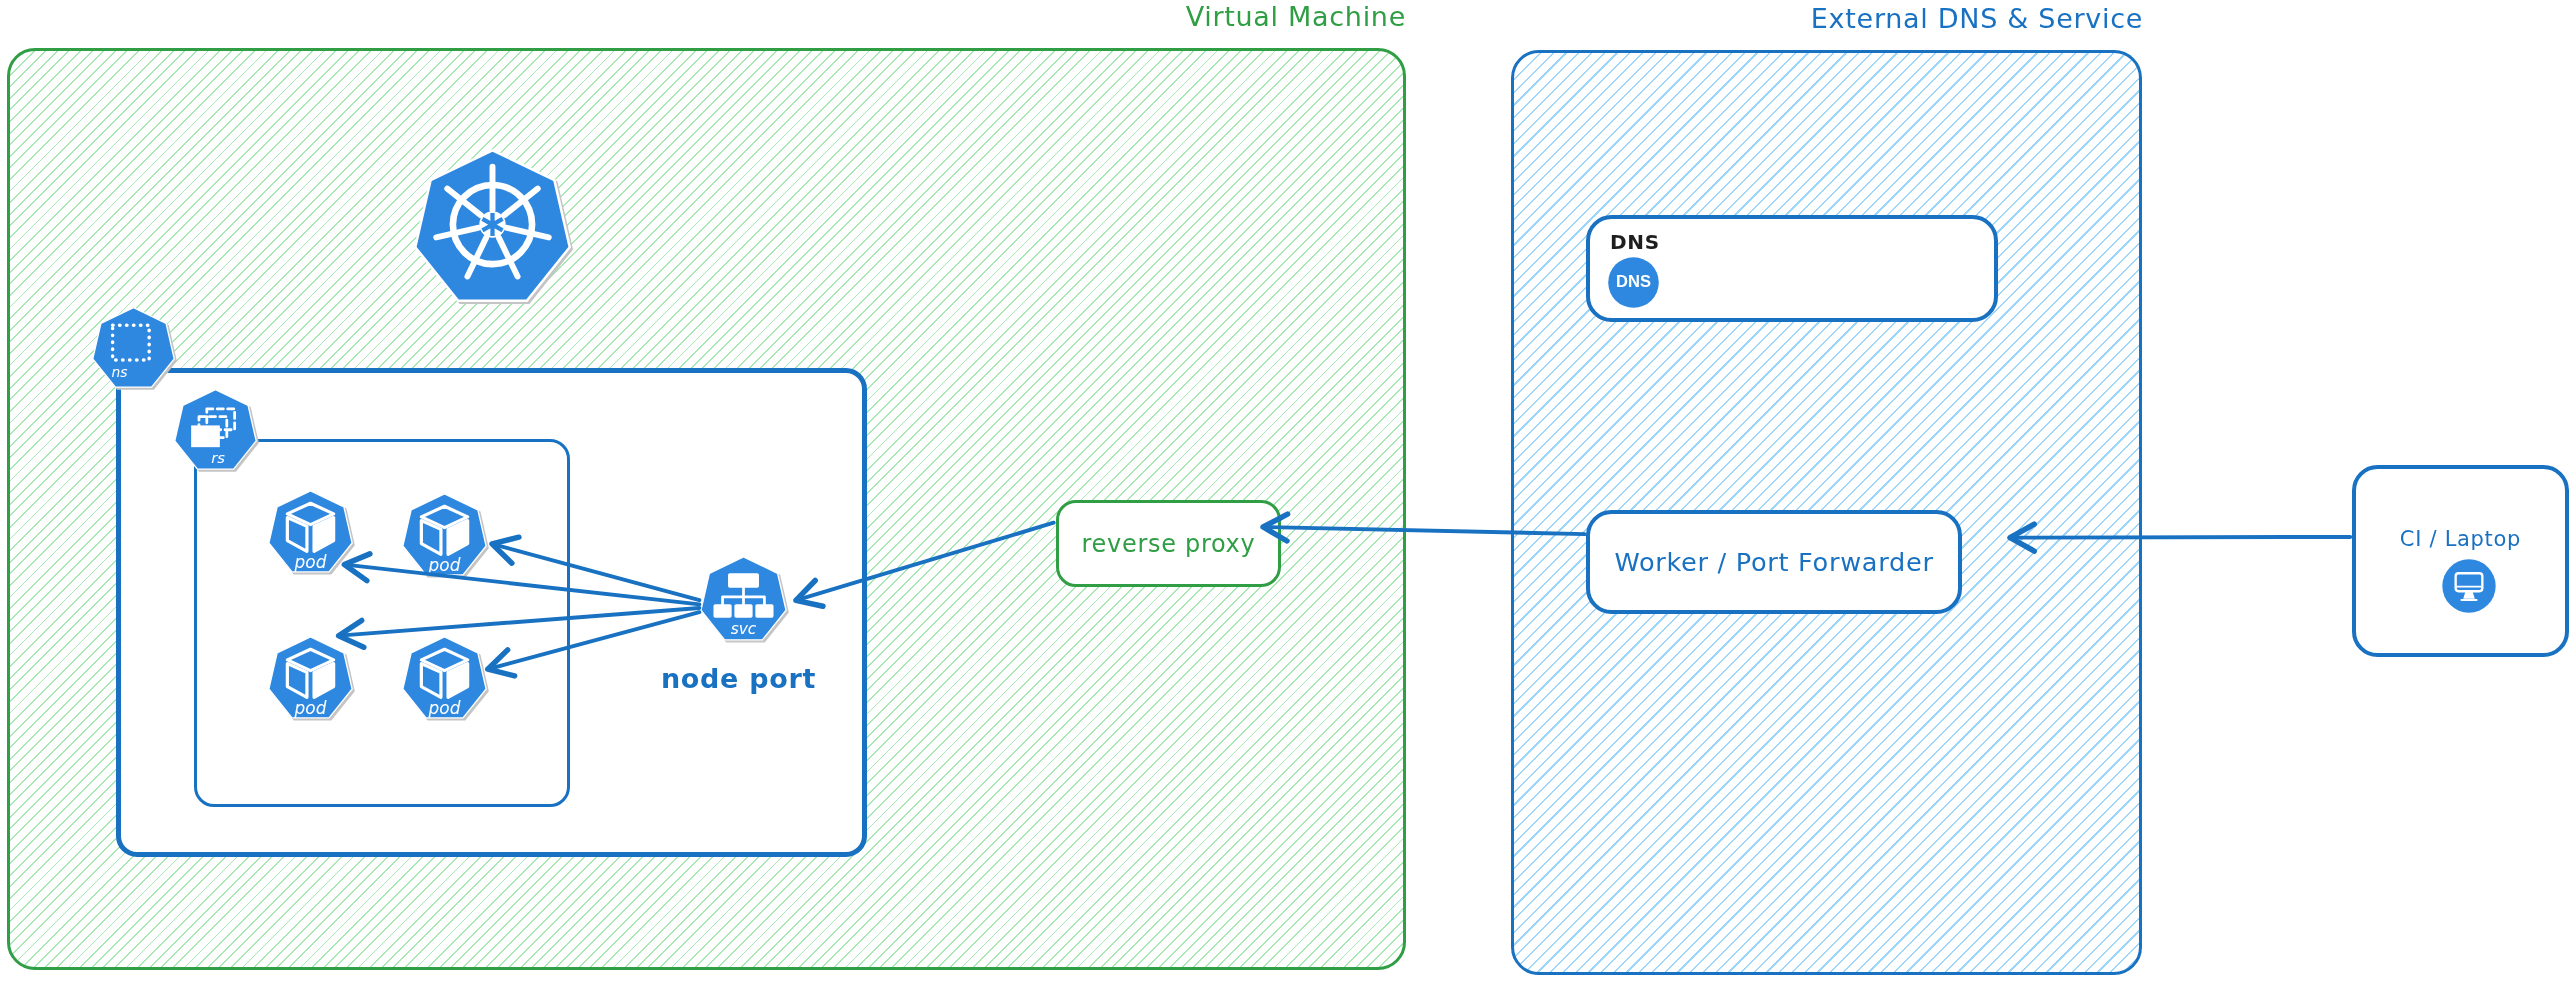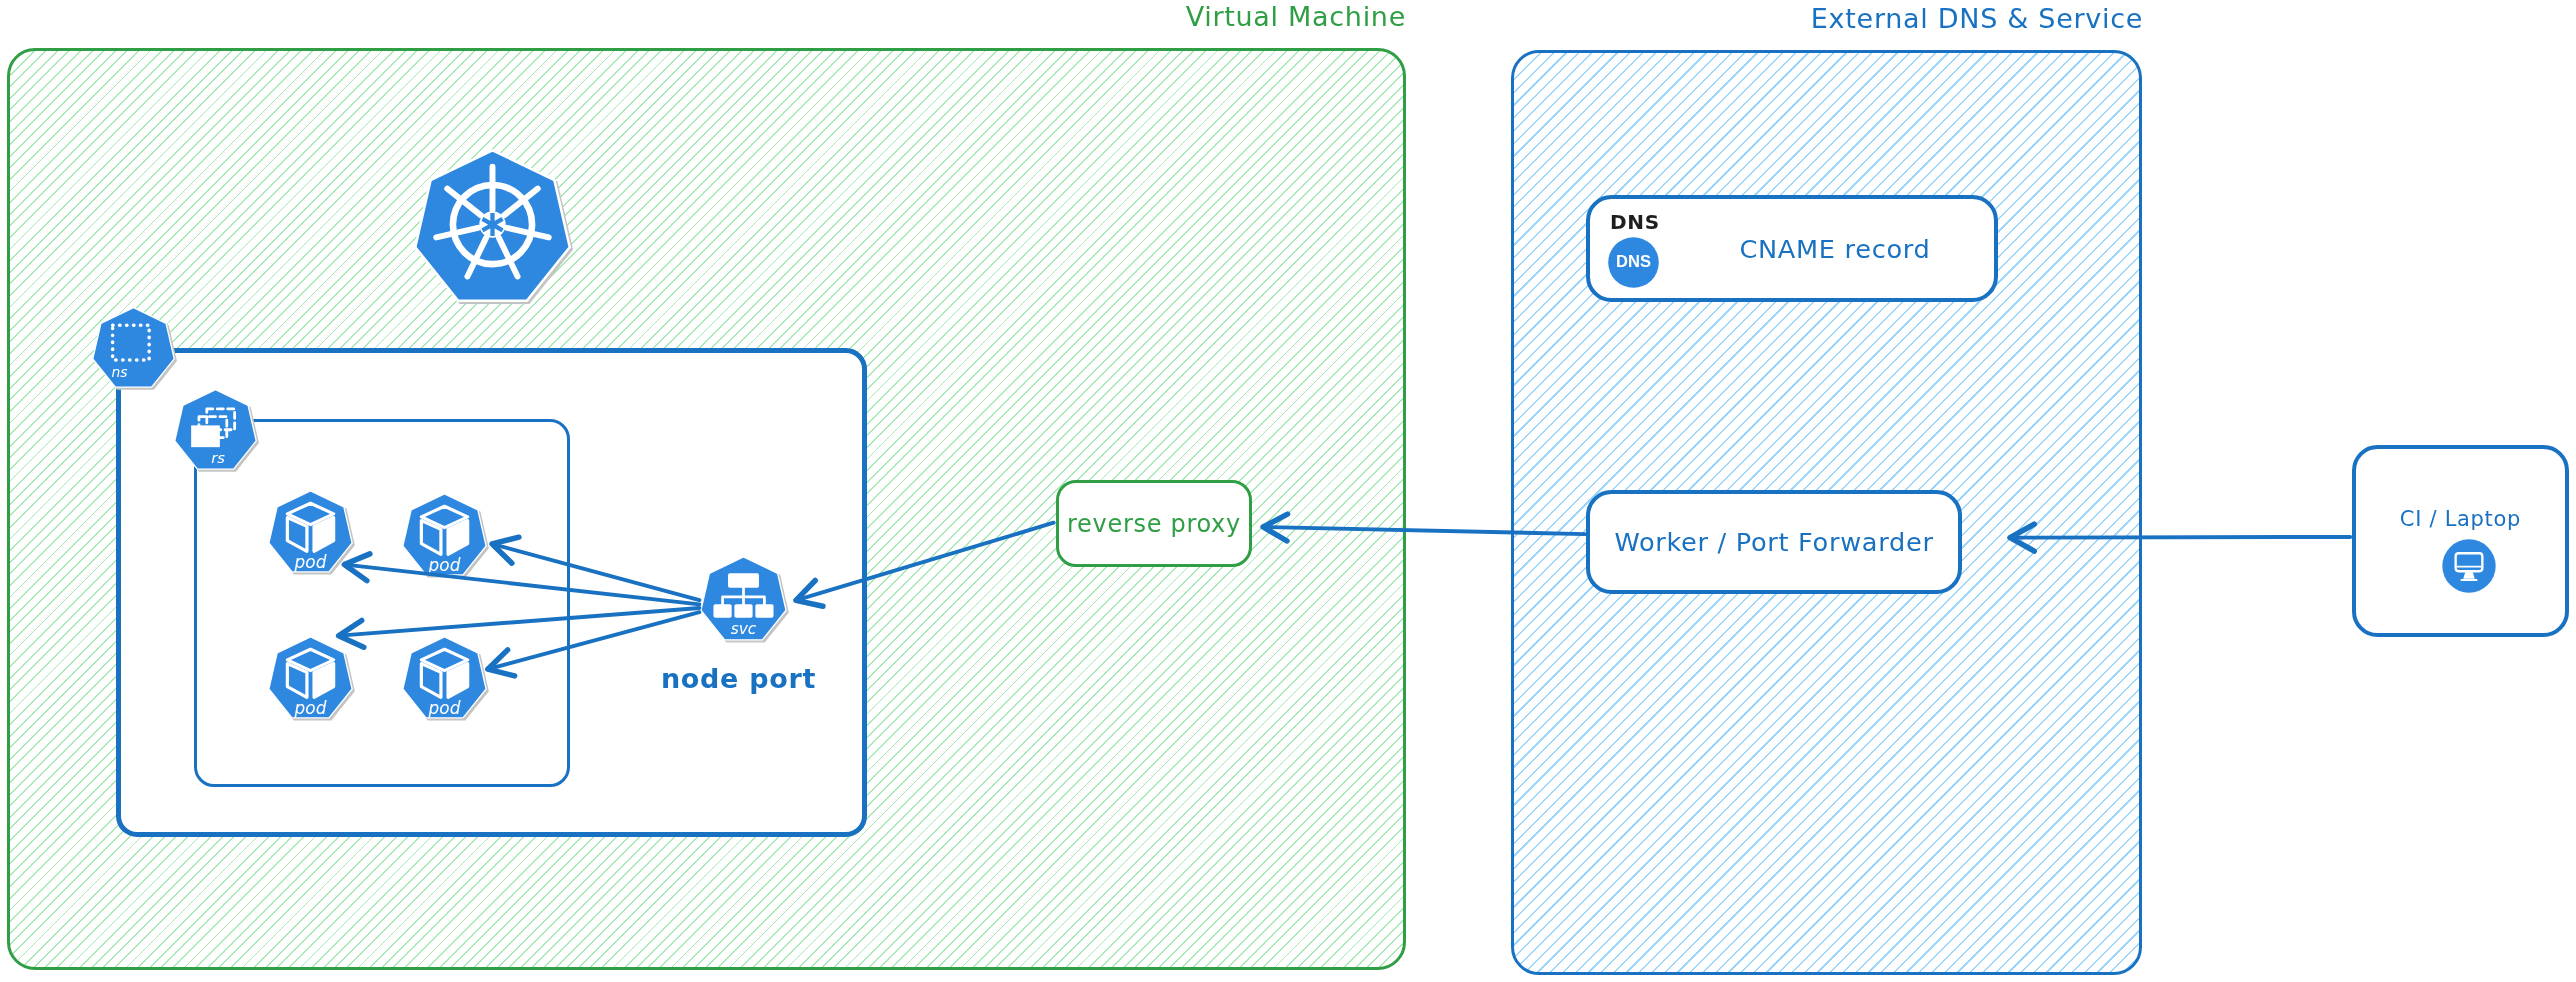--- a/index.html
+++ b/index.html
@@ -30,21 +30,21 @@
     background-image:repeating-linear-gradient(135deg,var(--blue-hatch) 0px,var(--blue-hatch) 1.6px,transparent 1.6px,transparent 9px);
     z-index:1;
   }
   .section-title{
     position:absolute;text-align:right;font-size:27px;letter-spacing:0.7px;
     z-index:4;white-space:nowrap;
   }
   .green-text{color:var(--green);}
   .blue-text{color:var(--blue);}
   
-  .white-box{position:absolute;background:#fff;}
+  .white-box{position:absolute;background:#fff;margin-top:20px;}
   .ns-box{border:5px solid var(--blue);border-radius:21px;z-index:2;}
   .rs-box{border:3.6px solid var(--blue);border-radius:20px;z-index:3;}
   .label-box{
     display:flex;align-items:center;justify-content:center;
     white-space:nowrap;z-index:3;
   }
   .proxy-box{border:3.6px solid var(--green);border-radius:20px;font-size:24px;color:var(--green);letter-spacing:0.7px;}
   .dns-box{border:4.3px solid var(--blue);border-radius:25.6px;z-index:3;}
   .worker-box{border:4.3px solid var(--blue);border-radius:25.6px;font-size:25.6px;color:var(--blue);letter-spacing:0.7px;}
   .client-box{border:4.3px solid var(--blue);border-radius:25.6px;z-index:3;}
@@ -127,34 +127,33 @@
   <polygon class="hept" points="50,2 87.5,20.1 96.8,60.7 70.8,93.2 29.2,93.2 3.2,60.7 12.5,20.1"></polygon>
   <rect class="iw-f" x="33" y="20" width="34" height="16" rx="2"></rect>
   <path class="iw-s" stroke-width="3" d="M50,36 V46 M27,46 H73 M27,46 V54 M50,46 V54 M73,46 V54"></path>
   <rect class="iw-f" x="17" y="54" width="20" height="15" rx="2"></rect>
   <rect class="iw-f" x="40" y="54" width="20" height="15" rx="2"></rect>
   <rect class="iw-f" x="63" y="54" width="20" height="15" rx="2"></rect>
   <text class="ilabel" x="50" y="87" font-size="17" text-anchor="middle">svc</text>
 </svg>
 <div class="node-port" style="left:639px;top:663px;width:199px;font-weight:bold;">node port</div>
 
-<div class="white-box label-box proxy-box" style="left:1056px;top:480px;width:196px;height:87px;">
+<div class="white-box label-box proxy-box" style="left:1056px;top:480px;width:225px;height:87px;">
   <span>reverse proxy</span>
 </div>
 
 <div class="section blue" style="left:1511px;top:50px;width:631px;height:925px;"></div>
 <div class="section-title blue-text" style="left:1512px;top:2.8px;width:631px;">External DNS &amp; Service</div>
 
 <div class="white-box dns-box" style="left:1586px;top:195px;width:412px;height:107px;">
   <span class="dns-tag">DNS</span>
   <svg class="icon-flat" style="left:15.6px;top:36px;" width="55" height="55" viewBox="0 0 100 100">
     <circle cx="50" cy="50" r="46" fill="#2f88e0"></circle>
     <text x="50" y="51" fill="#fff" font-size="30" font-weight="bold" text-anchor="middle" dominant-baseline="middle" font-family="Liberation Sans, sans-serif">DNS</text>
   </svg>
-  <span class="cname-label">CNAME record</span>
 </div>
 
 <div class="white-box label-box worker-box" style="left:1586px;top:490px;width:376px;height:104px;">
   <span>Worker / Port Forwarder</span>
 </div>
 
 <div class="white-box client-box" style="left:2352px;top:445px;width:217px;height:192px;">
   <span class="client-label">CI / Laptop</span>
   <svg class="icon-flat" style="left:84px;top:88px;" width="58" height="58" viewBox="0 0 100 100">
     <circle cx="50" cy="50" r="46" fill="#2f88e0"></circle>

